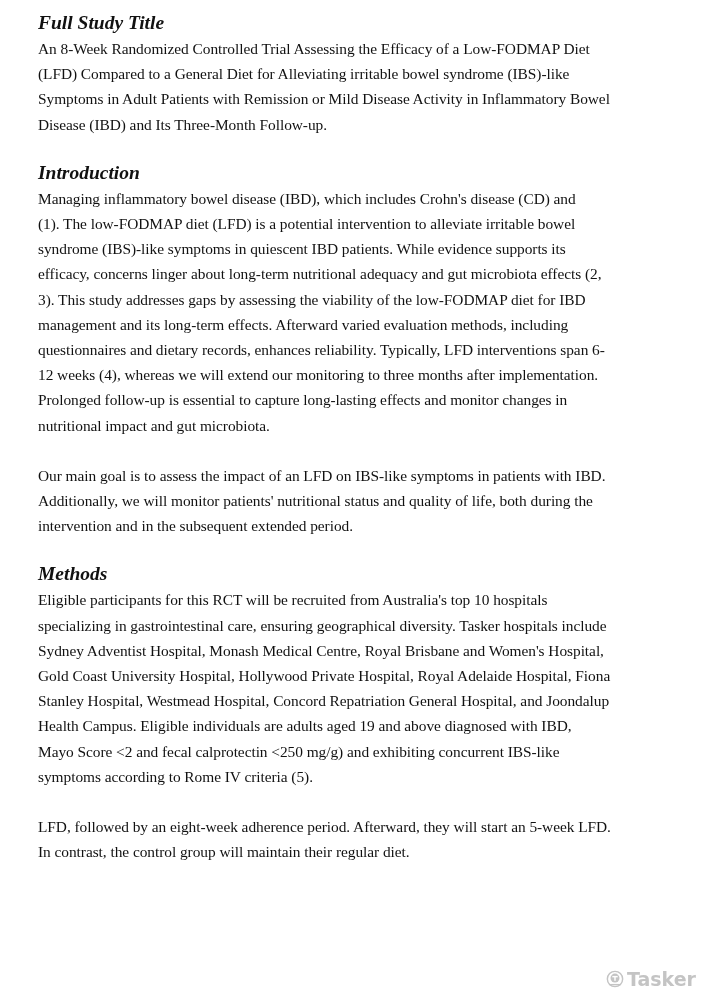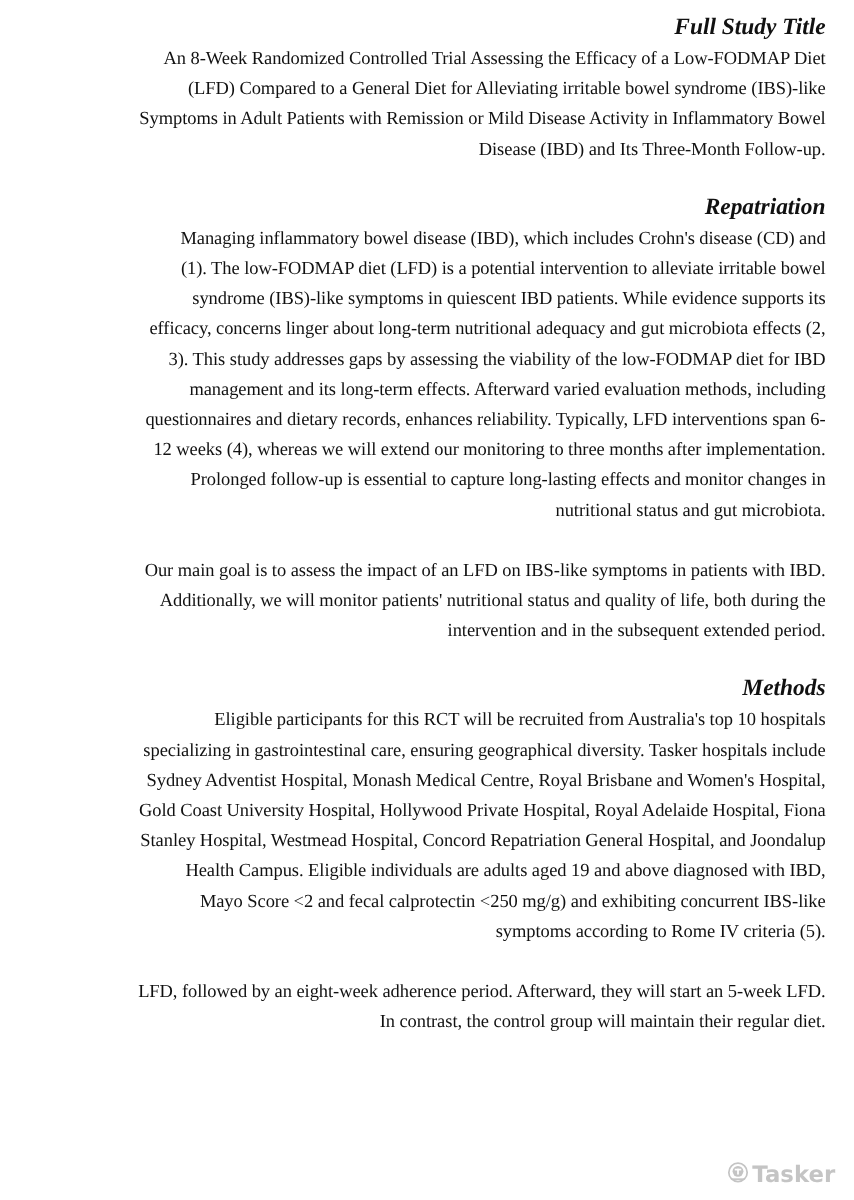--- a/index.html
+++ b/index.html
@@ -13,21 +13,20 @@
     position: relative;
     overflow: hidden;
     font-family: "Liberation Serif", "DejaVu Serif", serif;
     color: #111111;
   }
   .page {
     position: absolute;
     left: 38px;
     top: 10px;
     width: 650px;
-    text-align: right;
   }
   .heading {
     font-family: "Liberation Serif", "DejaVu Serif", serif;
     font-style: italic;
     font-weight: bold;
     font-size: 19.5px;
     line-height: 26px;
     margin: 0;
     color: #111111;
   }
@@ -39,28 +38,27 @@
   }
   .gap-section {
     height: 23px;
   }
   .gap-para {
     height: 25px;
   }
   .line {
     display: block;
     white-space: nowrap;
-    margin-left: 12px;
   }
   .watermark {
     position: absolute;
     right: 16px;
     bottom: 10px;
     display: flex;
-    align-items: flex-start;
+    align-items: center;
     gap: 3px;
     color: #c4c4c4;
     font-family: "DejaVu Sans", "Liberation Sans", sans-serif;
     font-weight: bold;
     font-size: 19px;
   }
   .wm-icon {
     width: 18px;
     height: 18px;
   }
@@ -73,32 +71,32 @@
   <h2 class="heading">Full Study Title</h2>
   <p class="para">
     <span class="line">An 8-Week Randomized Controlled Trial Assessing the Efficacy of a Low-FODMAP Diet</span>
     <span class="line">(LFD) Compared to a General Diet for Alleviating irritable bowel syndrome (IBS)-like</span>
     <span class="line">Symptoms in Adult Patients with Remission or Mild Disease Activity in Inflammatory Bowel</span>
     <span class="line">Disease (IBD) and Its Three-Month Follow-up.</span>
   </p>
 
   <div class="gap-section"></div>
 
-  <h2 class="heading">Repatriation</h2>
+  <h2 class="heading">Introduction</h2>
   <p class="para">
     <span class="line">Managing inflammatory bowel disease (IBD), which includes Crohn's disease (CD) and</span>
     <span class="line">(1). The low-FODMAP diet (LFD) is a potential intervention to alleviate irritable bowel</span>
     <span class="line">syndrome (IBS)-like symptoms in quiescent IBD patients. While evidence supports its</span>
     <span class="line">efficacy, concerns linger about long-term nutritional adequacy and gut microbiota effects (2,</span>
     <span class="line">3). This study addresses gaps by assessing the viability of the low-FODMAP diet for IBD</span>
     <span class="line">management and its long-term effects. Afterward varied evaluation methods, including</span>
     <span class="line">questionnaires and dietary records, enhances reliability. Typically, LFD interventions span 6-</span>
     <span class="line">12 weeks (4), whereas we will extend our monitoring to three months after implementation.</span>
     <span class="line">Prolonged follow-up is essential to capture long-lasting effects and monitor changes in</span>
-    <span class="line">nutritional status and gut microbiota.</span>
+    <span class="line">nutritional impact and gut microbiota.</span>
   </p>
 
   <div class="gap-para"></div>
 
   <p class="para">
     <span class="line">Our main goal is to assess the impact of an LFD on IBS-like symptoms in patients with IBD.</span>
     <span class="line">Additionally, we will monitor patients' nutritional status and quality of life, both during the</span>
     <span class="line">intervention and in the subsequent extended period.</span>
   </p>
 

